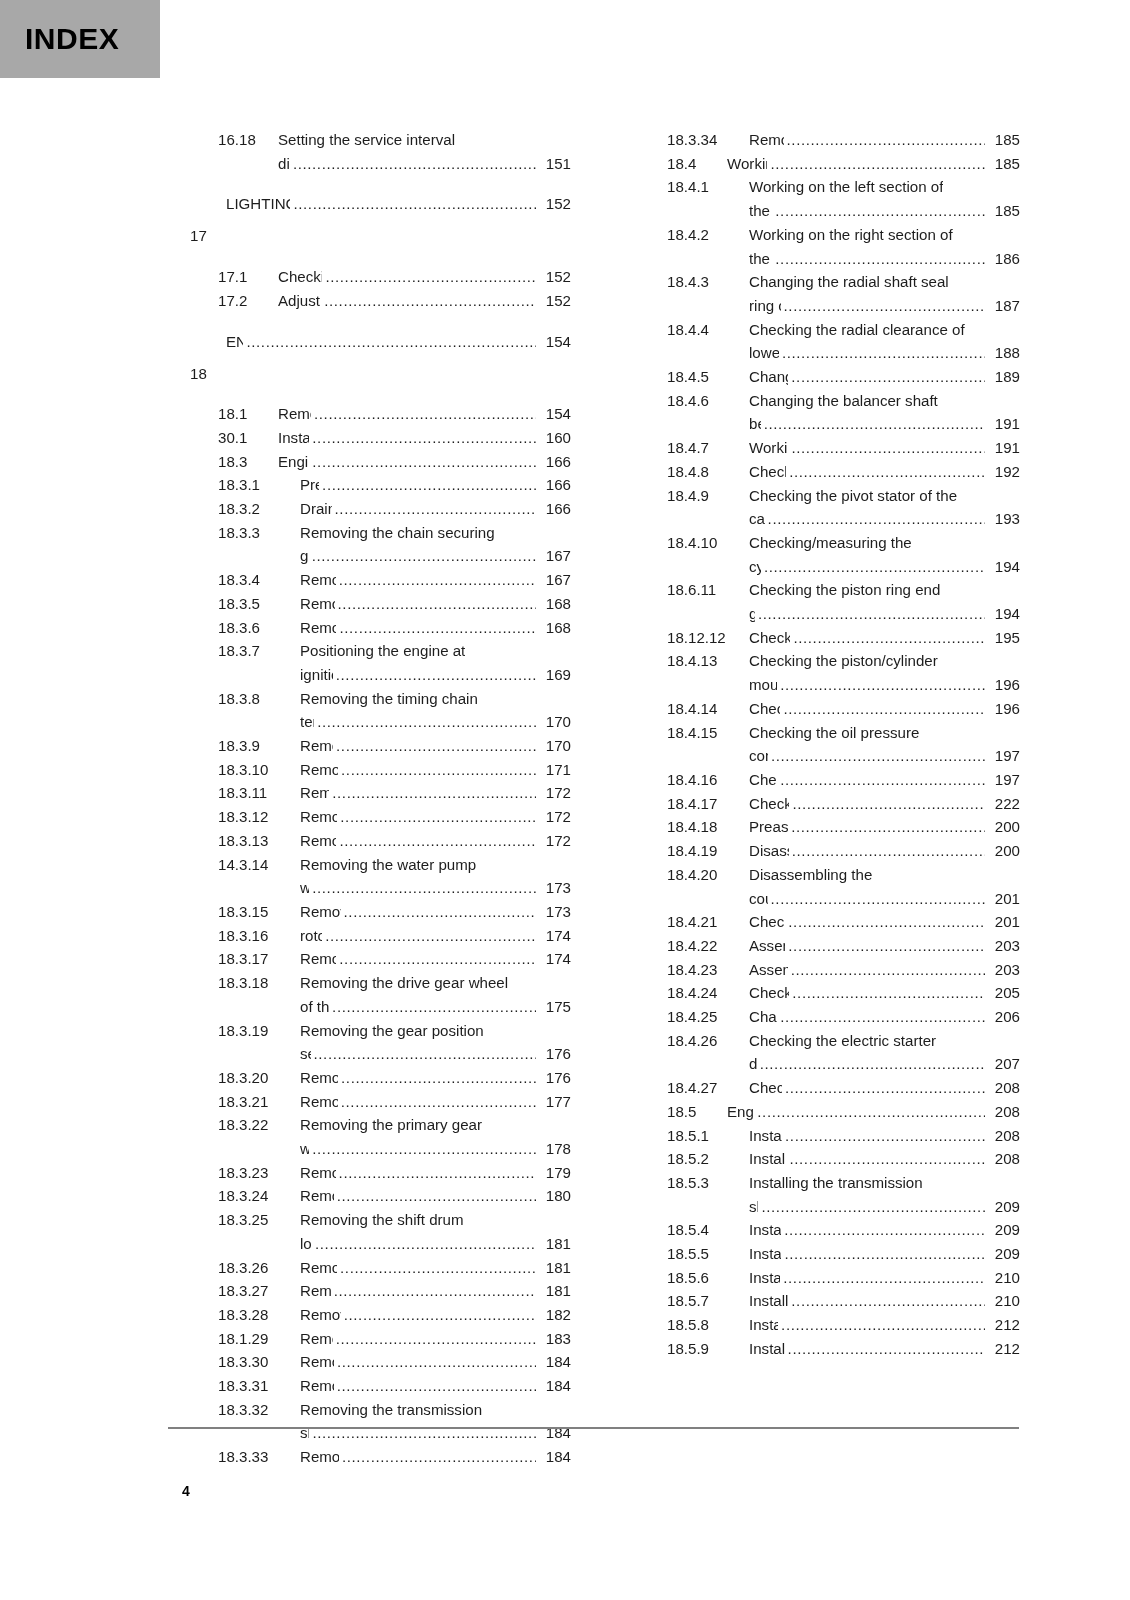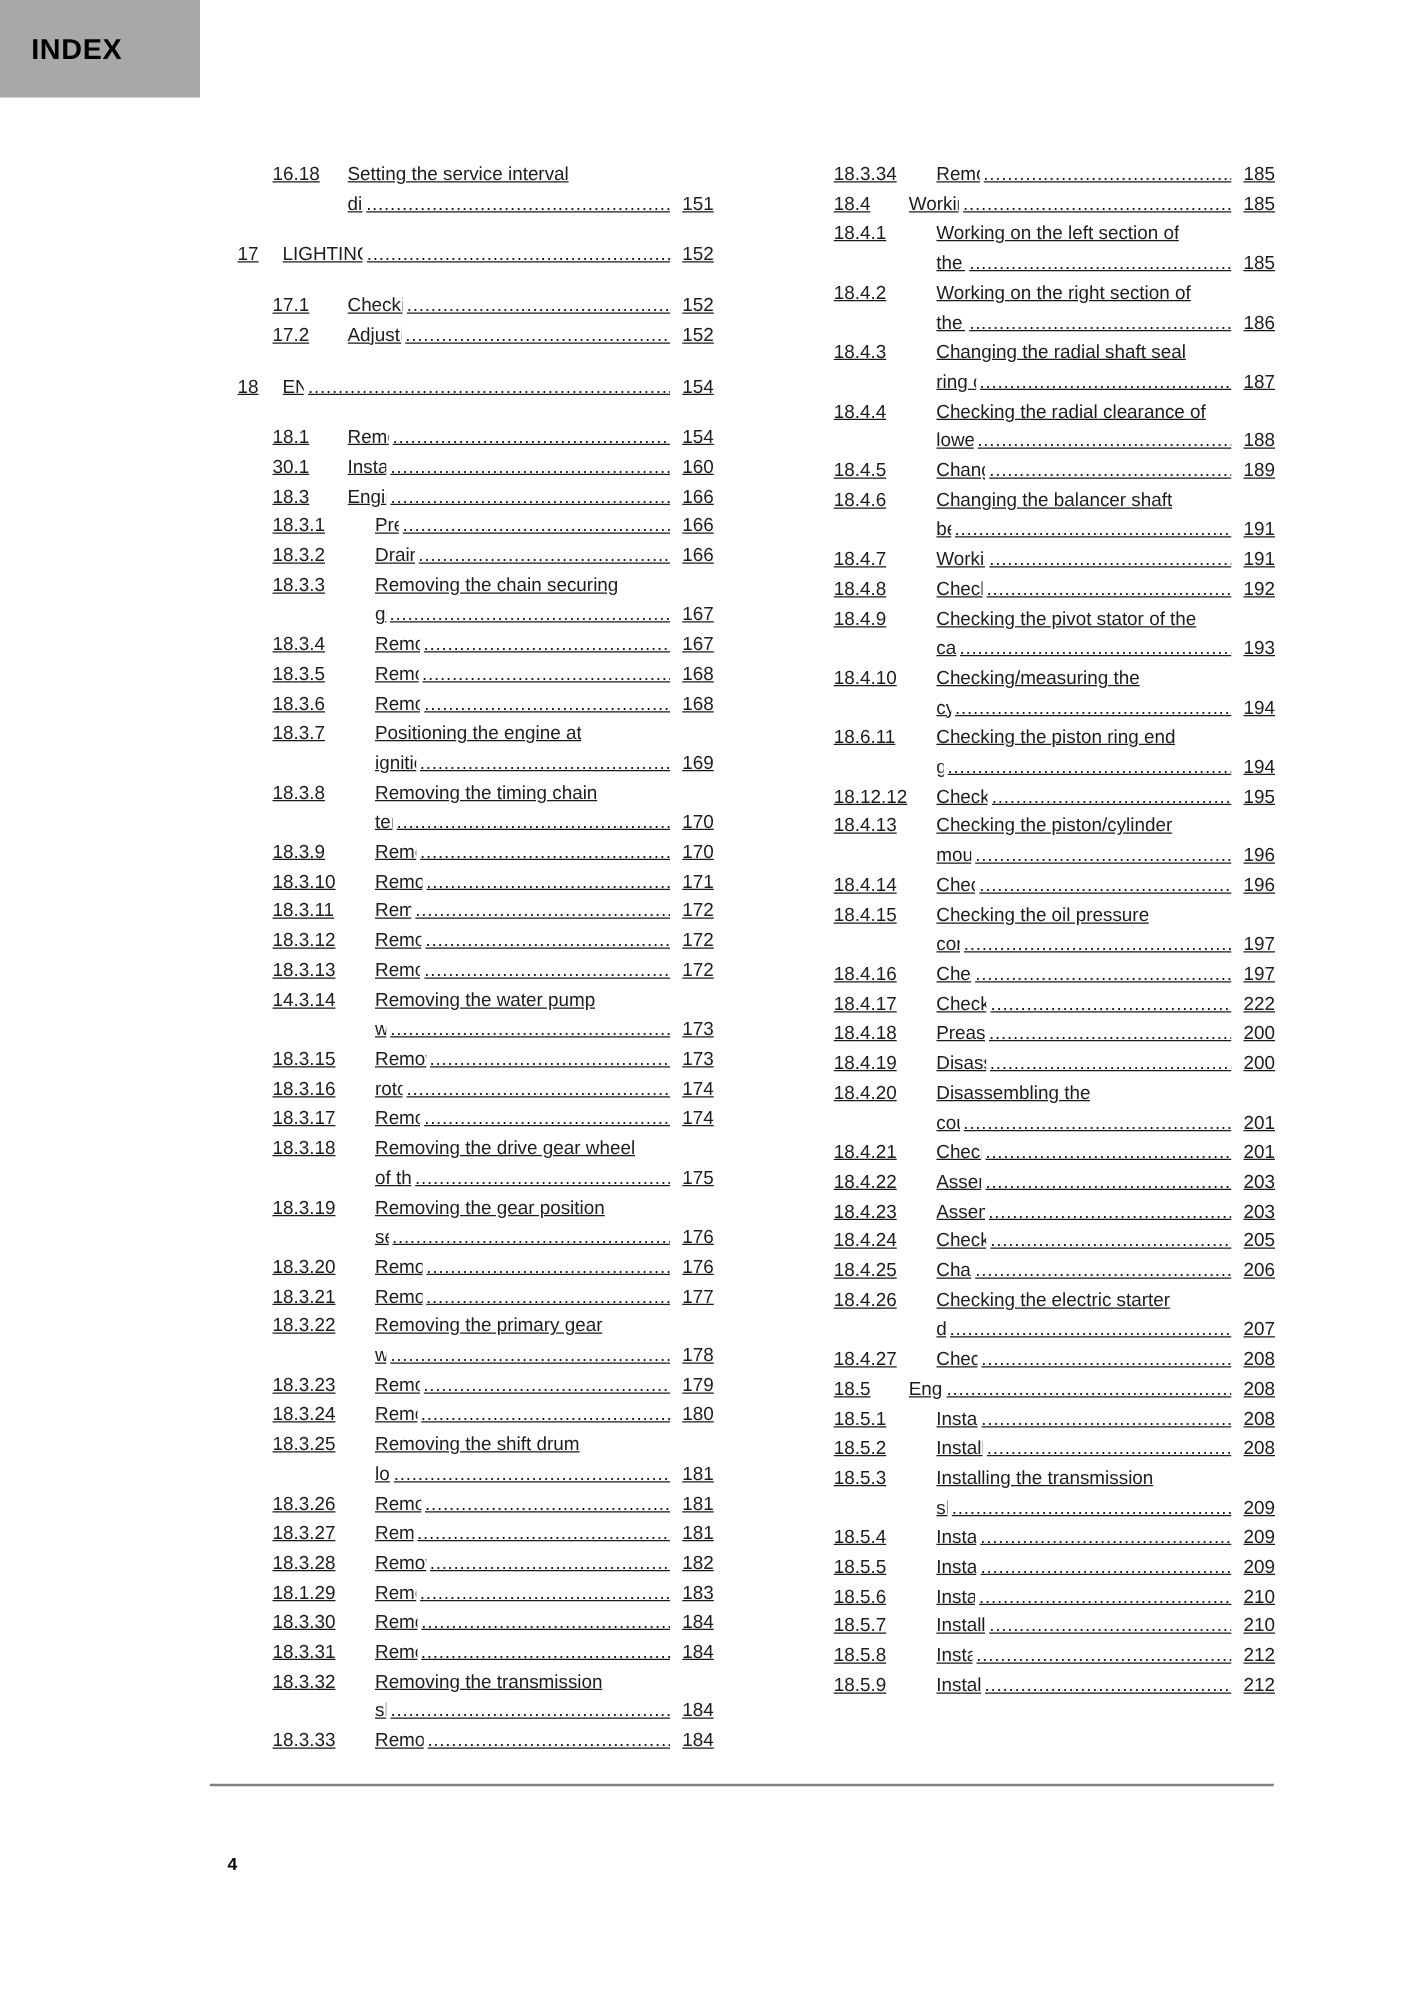--- a/index.html
+++ b/index.html
@@ -22,39 +22,38 @@
     position: absolute;
     left: 0;
     top: 0;
     width: 160px;
     height: 78px;
     background: #a8a8a8;
     display: flex;
     align-items: center;
   }
   .header-tab-title {
-    font-size: 23px;
+    font-size: 30px;
     font-weight: bold;
     letter-spacing: 0.5px;
     color: #000000;
     padding-left: 25px;
   }
 
   
   .index-body {
     position: absolute;
     left: 168px;
     top: 128px;
     width: 852px;
     display: flex;
     gap: 46px;
   }
   .toc-column {
     width: 403px;
-    text-decoration: underline;
   }
 
   
   .toc-entry {
     display: flex;
     align-items: flex-start;
     font-size: 15.1px;
     line-height: 23.7px;
     color: #1d1d1d;
   }
@@ -65,21 +64,21 @@
   .toc-entry.level-1 .toc-num,
   .toc-entry.level-1 .toc-title,
   .toc-entry.level-1 .toc-page {
     text-transform: none;
   }
 
   .toc-num {
     flex: 0 0 auto;
     white-space: nowrap;
   }
-  .level-1 > .toc-num { width: 36px; padding-left: 22px; }
+  .level-1 > .toc-num { width: 36px; padding-left: 22px; margin-top: 32px; }
   .level-2 > .toc-num { width: 60px; padding-left: 50px; }
   .level-3 > .toc-num { width: 82px; padding-left: 50px; }
 
   .toc-mid {
     flex: 1 1 auto;
     min-width: 0;
     display: block;
   }
   .toc-line {
     display: flex;

